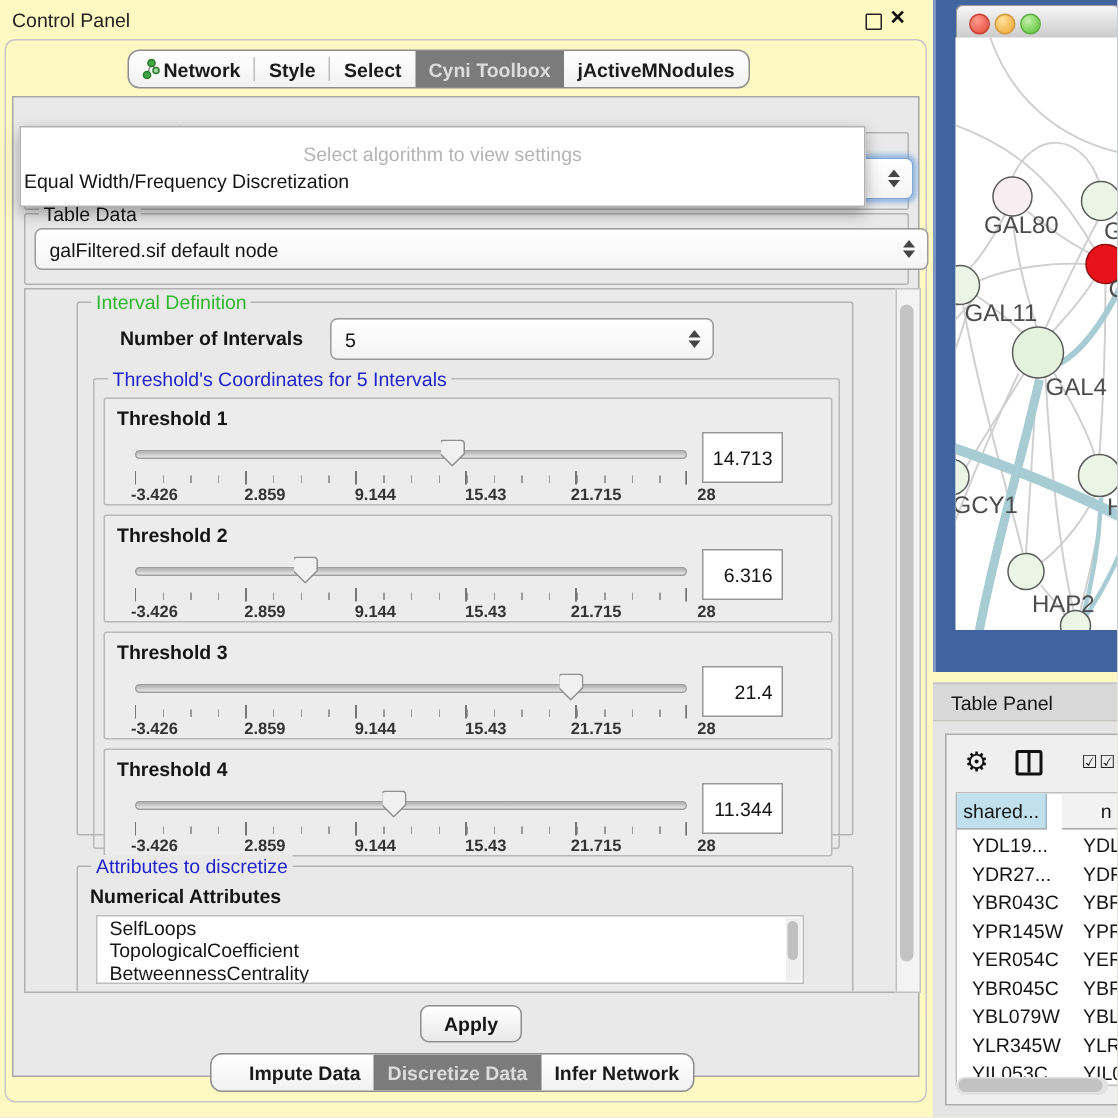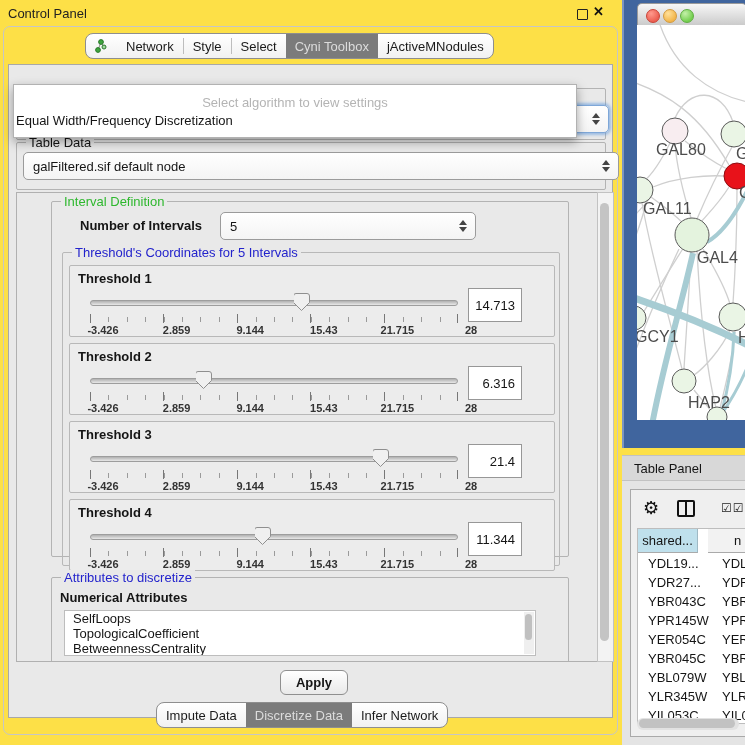--- a/index.html
+++ b/index.html
@@ -1,27 +1,27 @@
 <!DOCTYPE html>
 <html><head>
 <meta charset="utf-8">
 <style>
   html,body{margin:0;padding:0;background:#e9e9e9;}
-  .stage{position:relative;width:745px;height:745px;background:#fde047;overflow:hidden;
+  .stage{position:relative;width:745px;height:745px;background:#fef9c3;overflow:hidden;
          font-family:"Liberation Sans",sans-serif;font-size:13px;color:#151515;}
   .abs{position:absolute;}
   
   .cp-title{left:8px;top:6px;font-size:13px;color:#222;}
   .float-ic{left:577px;top:9px;width:9px;height:9px;border:1.6px solid #222;border-radius:1px;}
   .close-ic{left:593px;top:4px;font-size:13px;font-weight:bold;color:#111;}
   .outer-border{left:3px;top:26px;width:613px;height:707px;border:1px solid #c6c6c6;border-radius:7px;}
   
   .tabbar{height:24px;background:linear-gradient(#ffffff,#f1f1f1);border:1px solid #8e8e8e;
           border-radius:8px;display:flex;align-items:stretch;overflow:hidden;z-index:5;}
-  .tab{display:flex;align-items:center;gap:19px;padding:0 9px;font-weight:400;color:#1a1a1a;white-space:nowrap;}
+  .tab{display:flex;align-items:center;gap:2px;padding:0 9px;font-weight:700;color:#1a1a1a;white-space:nowrap;}
   .tab.sel{background:#7b7b7b;color:#dcdcdc;}
   .tab-div{width:1px;background:#bdbdbd;margin:4px 0;}
   
   .group{border:1px solid #b3b3b3;border-radius:2px;}
   .gtitle{position:absolute;top:-8px;left:9px;background:#e9e9e9;padding:0 3px;white-space:nowrap;}
   .green{color:#2eb82e;} .blue{color:#2323cc;}
   .combo{background:linear-gradient(#ffffff,#f4f4f4);border:1px solid #9b9b9b;border-radius:5px;
          display:flex;align-items:center;padding:0 9px;}
   .stepper{position:absolute;right:8px;top:50%;transform:translateY(-50%);display:flex;flex-direction:column;gap:2px;}
   .stepper i{display:block;width:0;height:0;border-left:4px solid transparent;border-right:4px solid transparent;}
@@ -280,21 +280,21 @@
   </div>
 
   <div class="abs vscroll">
       <div class="thumb"></div>
     </div>
 
   <div class="abs btn" style="left:268px;top:670px;width:66px;height:23px;margin-left:12px;">
     <span>Apply</span>
   </div>
 
-  <div class="abs tabbar" style="left:156px;top:702px;">
+  <div class="abs tabbar" style="left:140px;top:702px;padding-left:16px;">
     <div class="tab">
         <span>Impute Data</span>
       </div>
     <div class="tab sel">
         <span>Discretize Data</span>
       </div>
     <div class="tab">
         <span>Infer Network</span>
       </div>
   </div>

